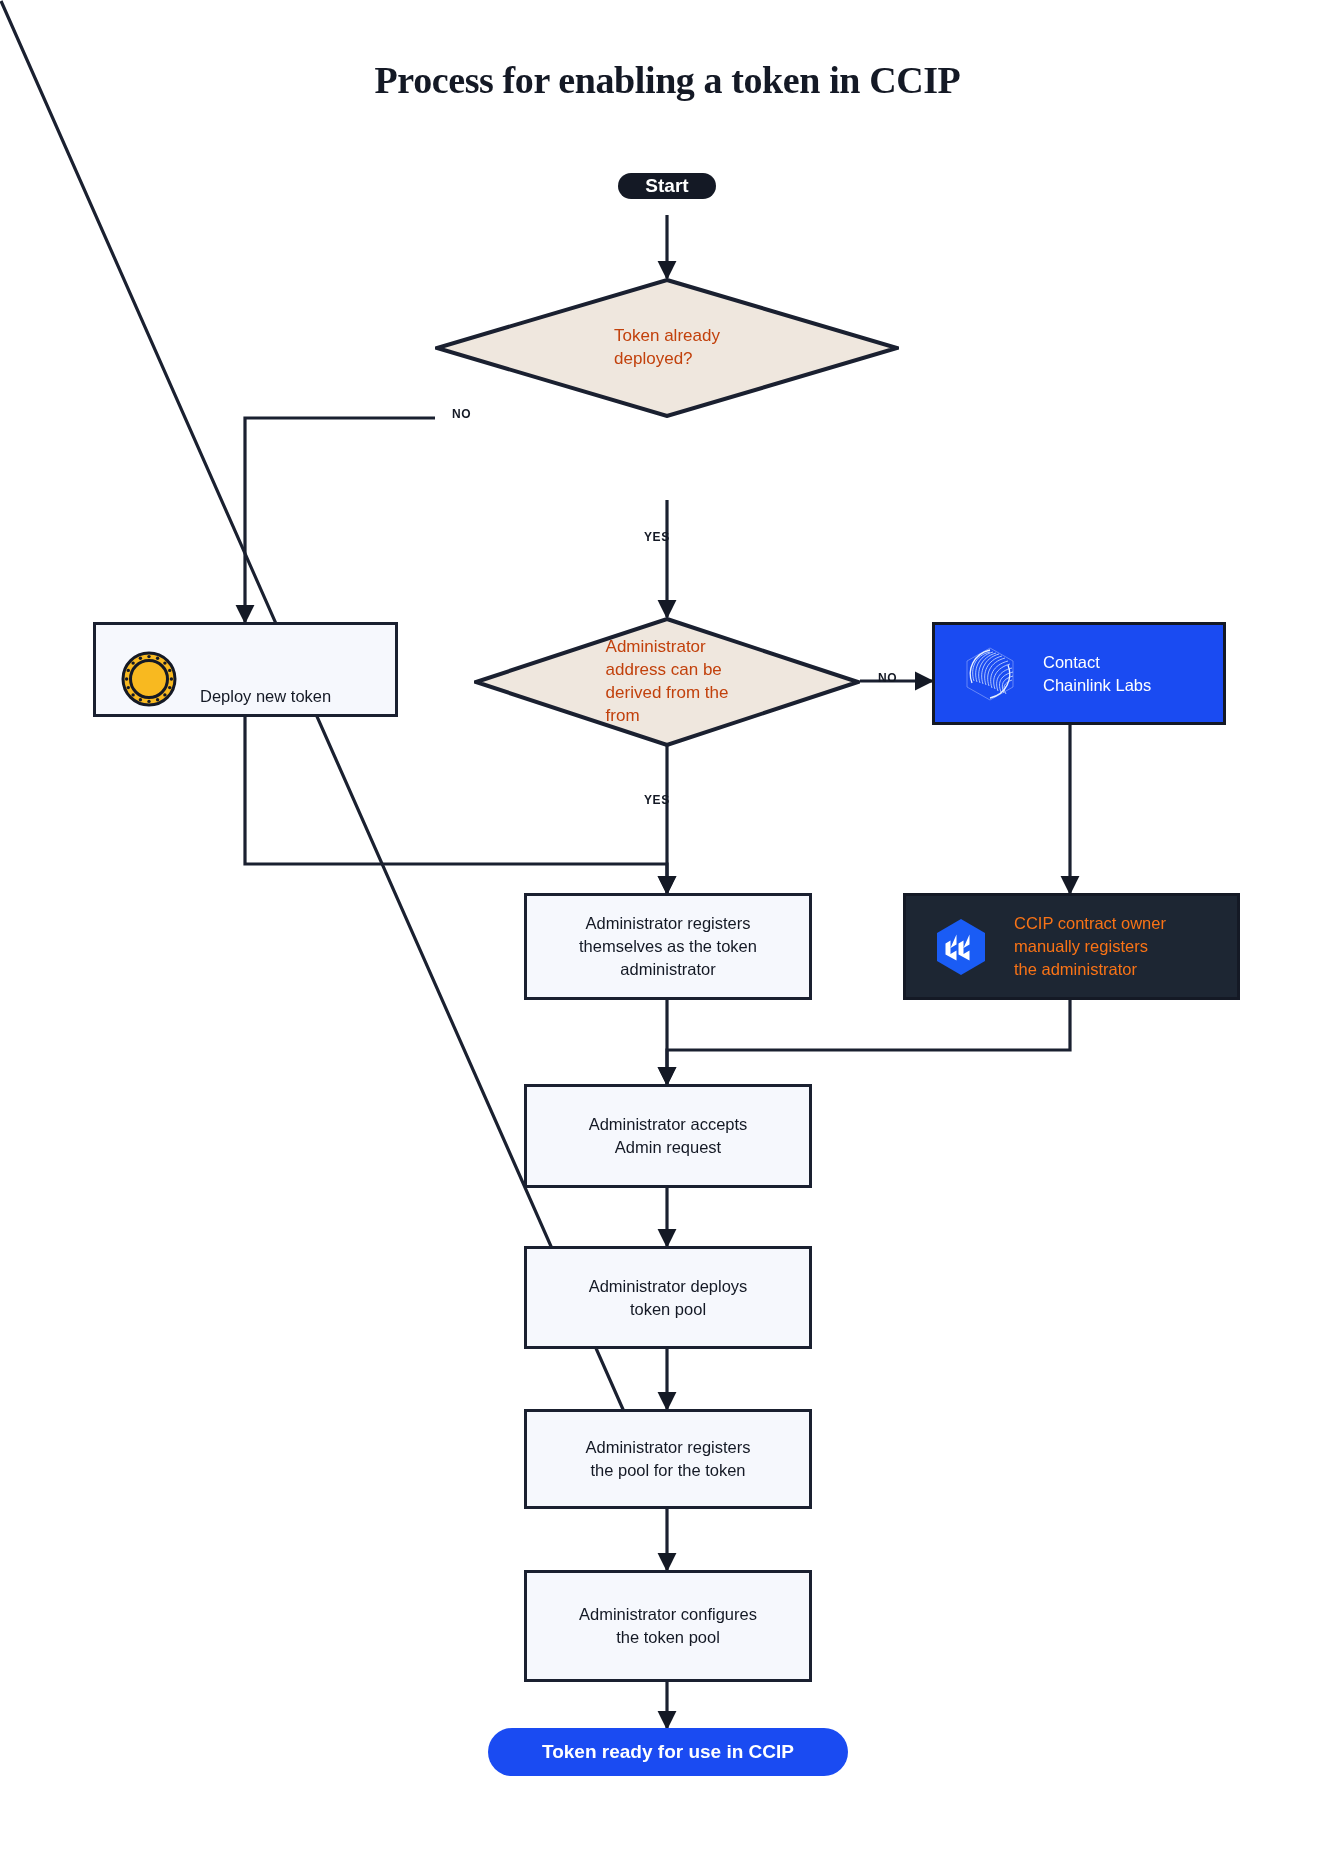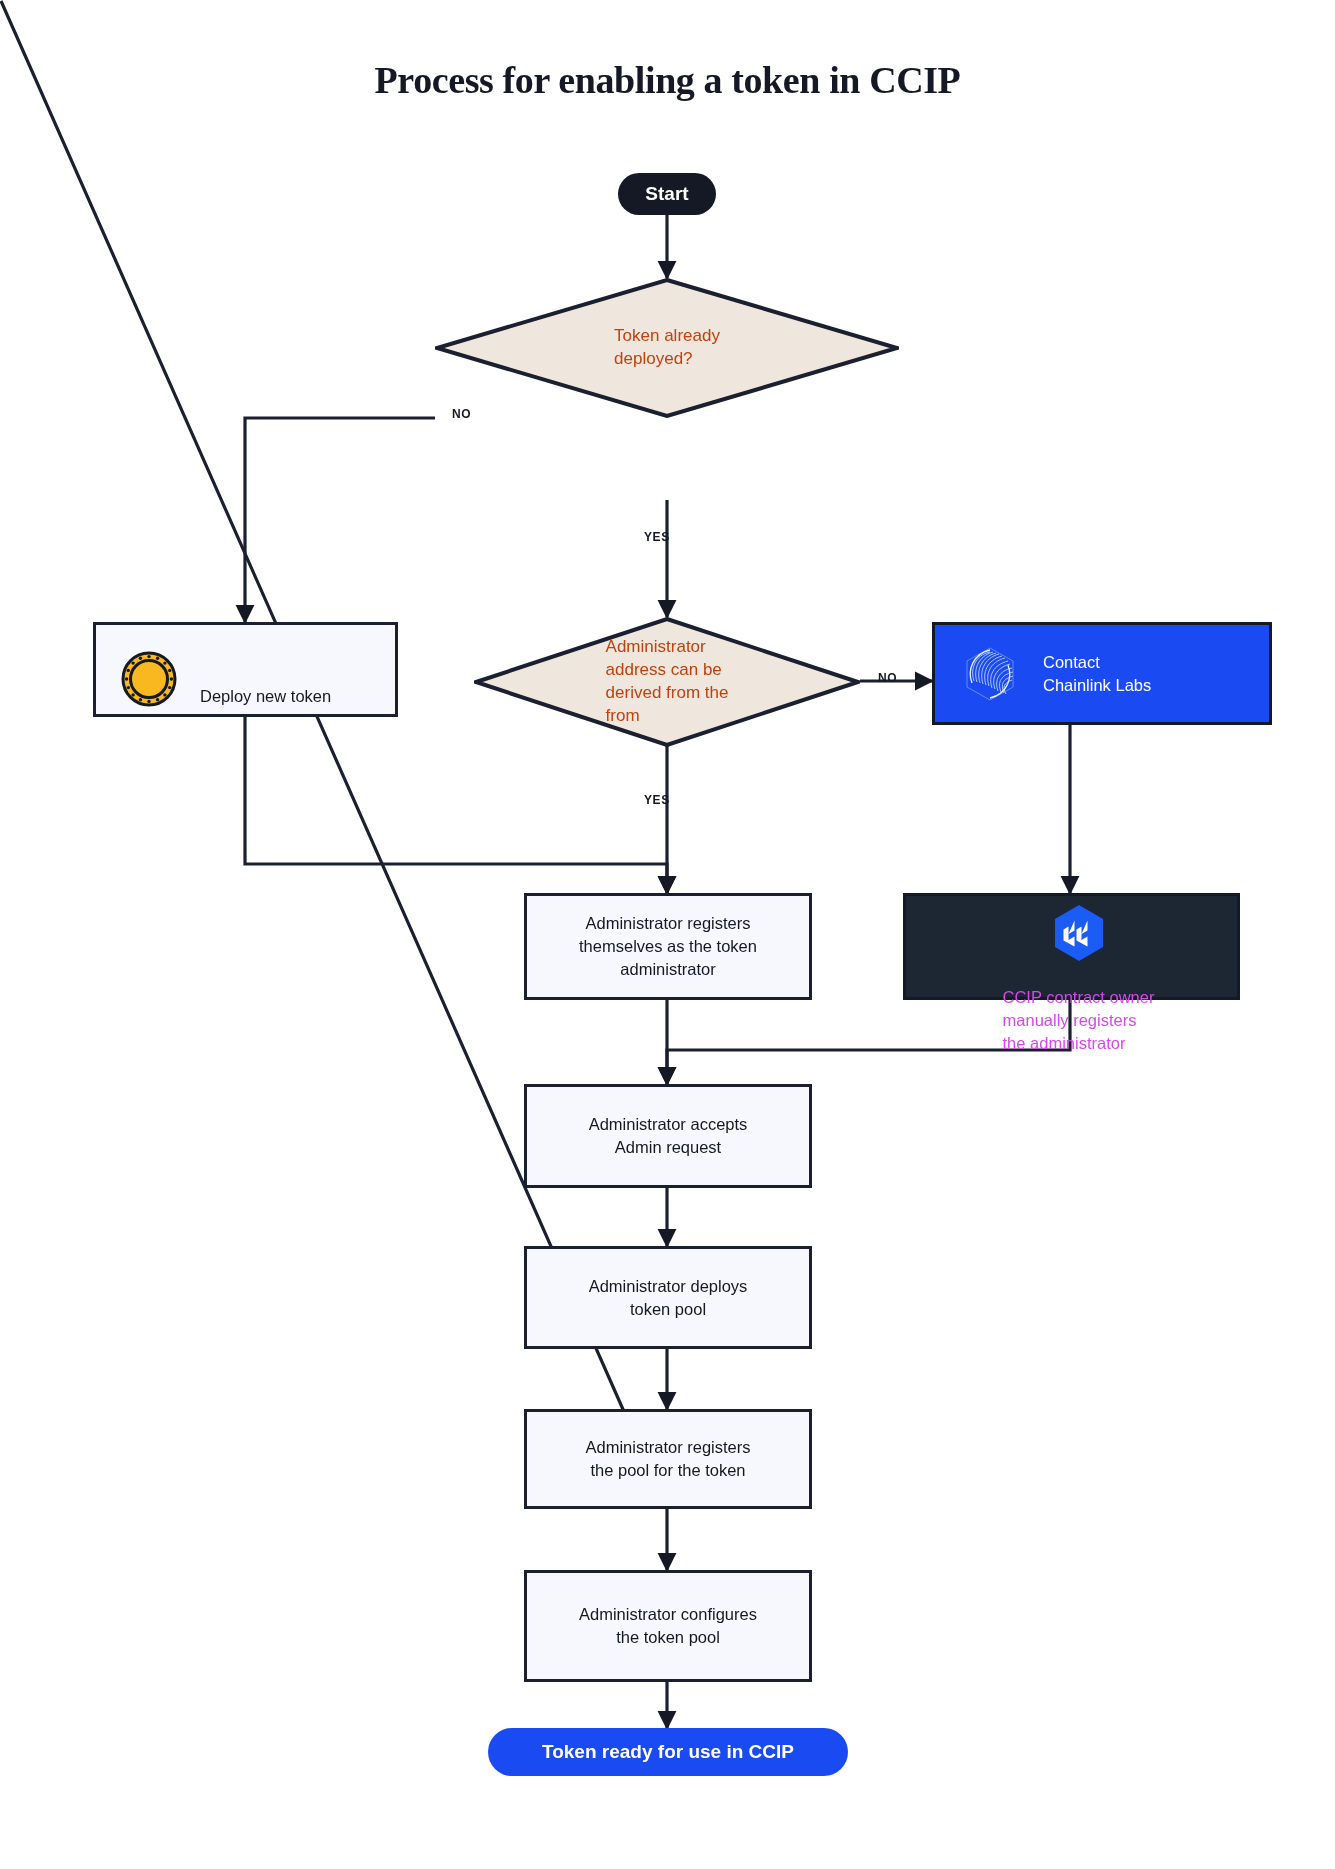--- a/index.html
+++ b/index.html
@@ -84,22 +84,21 @@
   }
 
   .box-blue {
     background: #1a4bf2;
     border-color: #141925;
     color: #ffffff;
   }
   .box-dark {
     background: #1d2633;
     border-color: #141925;
-    color: #d946ef;
-    flex-direction: column;
+    color: #f97316;
   }
 
   .box-label { display: block; }
 
   
   .diamond {
     position: absolute;
     display: flex;
     align-items: center;
     justify-content: center;
@@ -168,21 +167,21 @@
     <path d="M 667 1349 L 667 1409"></path>
 
     <path d="M 667 1509 L 1 1 M 667 1509 L 667 1570"></path>
 
     <path d="M 667 1670 L 667 1728"></path>
   </g>
 </svg>
 
 <div class="page-title">Process for enabling a token in CCIP</div>
 
-<div class="node pill pill-start" style="left:618px; top:173px; width:98px; height:42px;">
+<div class="node pill pill-start" style="left:618px; top:173px; width:98px; height:26px;">
   <span>Start</span>
 </div>
 
 <div class="diamond" style="left:435px; top:278px; width:464px; height:140px;">
   <svg class="diamond-shape" viewBox="0 0 464 140" preserveAspectRatio="none">
     <polygon points="232,2 462,70 232,138 2,70" fill="#efe7de" stroke="#1a2030" stroke-width="4" vector-effect="non-scaling-stroke"></polygon>
   </svg>
   <div class="diamond-label">
     <span>Token already</span><br>
     <span>deployed?</span>
@@ -226,21 +225,21 @@
     <span>Administrator</span><br>
     <span>address can be</span><br>
     <span>derived from the</span><br>
     <span>from</span>
   </div>
 </div>
 
 <span class="edge-label" style="left:878px; top:671px;">NO</span>
 <span class="edge-label" style="left:644px; top:793px;">YES</span>
 
-<div class="node box box-blue with-icon" style="left:932px; top:622px; width:340px; height:103px;">
+<div class="node box box-blue with-icon" style="left:932px; top:622px; width:294px; height:103px;">
   <svg class="icon" width="62" height="62" viewBox="0 0 62 62">
     <g fill="none" stroke="#ffffff" stroke-width="1" opacity="0.95">
       <path d="M31 5 L54 18 L54 44 L31 57 L8 44 L8 18 Z" opacity="0.35"></path>
     </g>
     <g fill="none" stroke="#cfe0ff" stroke-width="0.9" opacity="0.9">
       <path d="M31 9 C16 12 11 26 15 38"></path>
       <path d="M34 9 C19 13 14 27 18 39"></path>
       <path d="M37 10 C22 14 17 28 21 40"></path>
       <path d="M40 11 C25 15 20 29 24 41"></path>
       <path d="M43 13 C28 17 23 30 27 42"></path>

